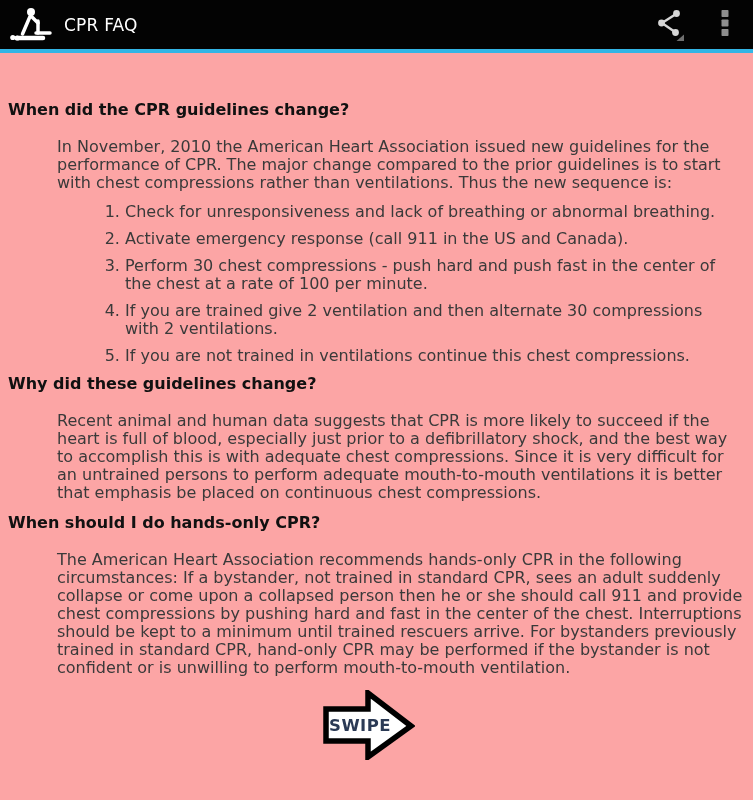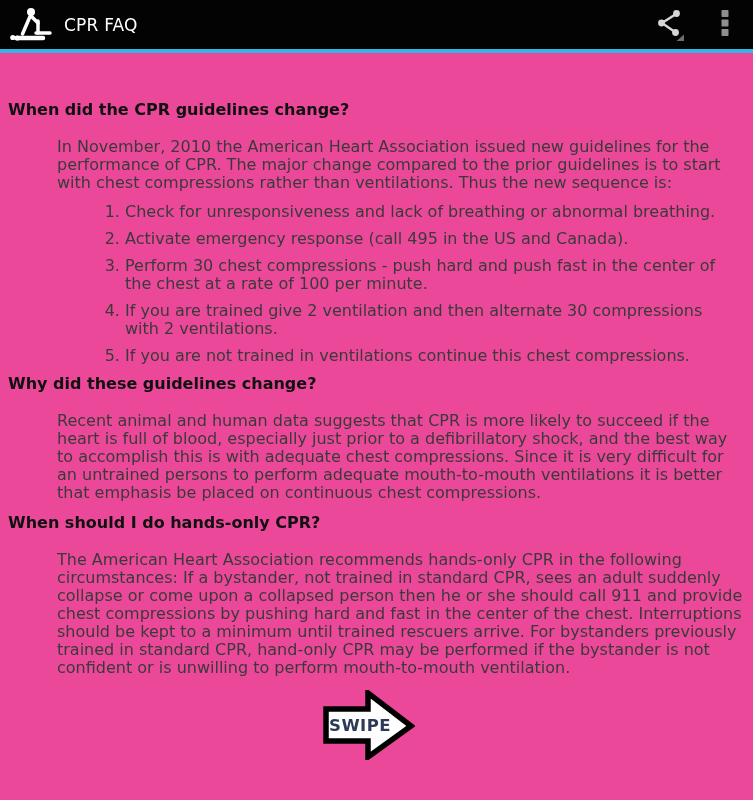--- a/index.html
+++ b/index.html
@@ -2,21 +2,21 @@
 <html><head>
 <meta charset="utf-8">
 <style>
   * { box-sizing: border-box; }
   html, body { margin: 0; padding: 0; }
   body {
     width: 753px; height: 800px; overflow: hidden;
     background: #ffffff;
     font-family: "DejaVu Sans", sans-serif;
   }
-  .screen { width: 753px; height: 800px; position: relative; background: #ec4899; }
+  .screen { width: 753px; height: 800px; position: relative; background: #fca5a5; }
 
   
   .action-bar {
     height: 49px; background: #030303;
     display: flex; align-items: center; justify-content: space-between;
     padding: 0 10px 0 9px;
   }
   .accent-line { height: 4px; background: #33B5E5; }
   .app-home { display: flex; align-items: center; gap: 11px; height: 100%; cursor: pointer; }
   .app-icon { display: flex; align-items: center; }
@@ -107,21 +107,21 @@
   <div class="accent-line"></div>
 
   <main class="content">
 
     <section class="faq-section">
       <h3 class="question">When did the CPR guidelines change?</h3>
       <blockquote class="answer">
         <p>In November, 2010 the American Heart Association issued new guidelines for the performance of CPR. The major change compared to the prior guidelines is to start with chest compressions rather than ventilations. Thus the new sequence is:</p>
         <ol class="steps">
           <li>Check for unresponsiveness and lack of breathing or abnormal breathing.</li>
-          <li>Activate emergency response (call 495 in the US and Canada).</li>
+          <li>Activate emergency response (call 911 in the US and Canada).</li>
           <li>Perform 30 chest compressions - push hard and push fast in the center of the chest at a rate of 100 per minute.</li>
           <li>If you are trained give 2 ventilation and then alternate 30 compressions with 2 ventilations.</li>
           <li>If you are not trained in ventilations continue this chest compressions.</li>
         </ol>
       </blockquote>
     </section>
 
     <section class="faq-section">
       <h3 class="question">Why did these guidelines change?</h3>
       <blockquote class="answer">

